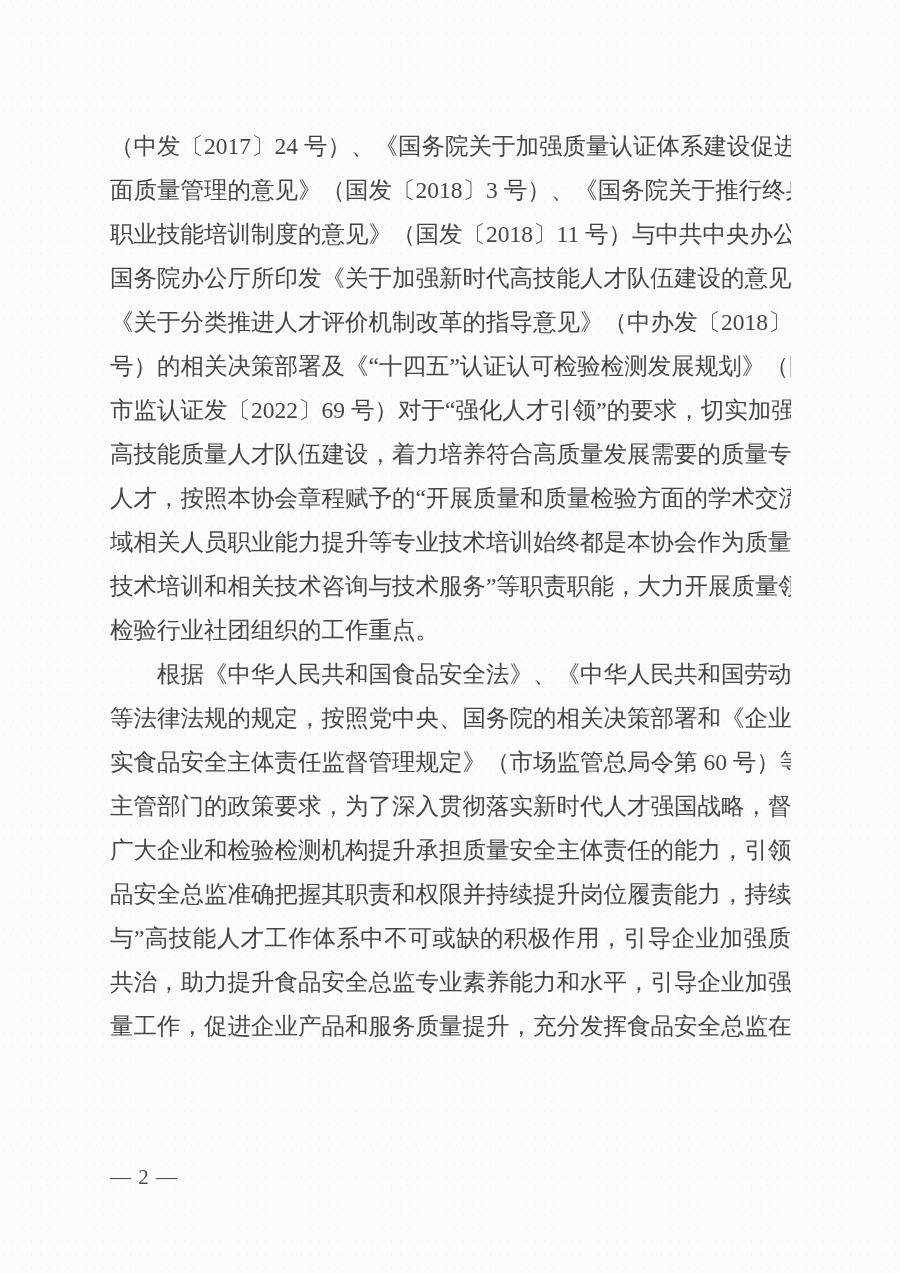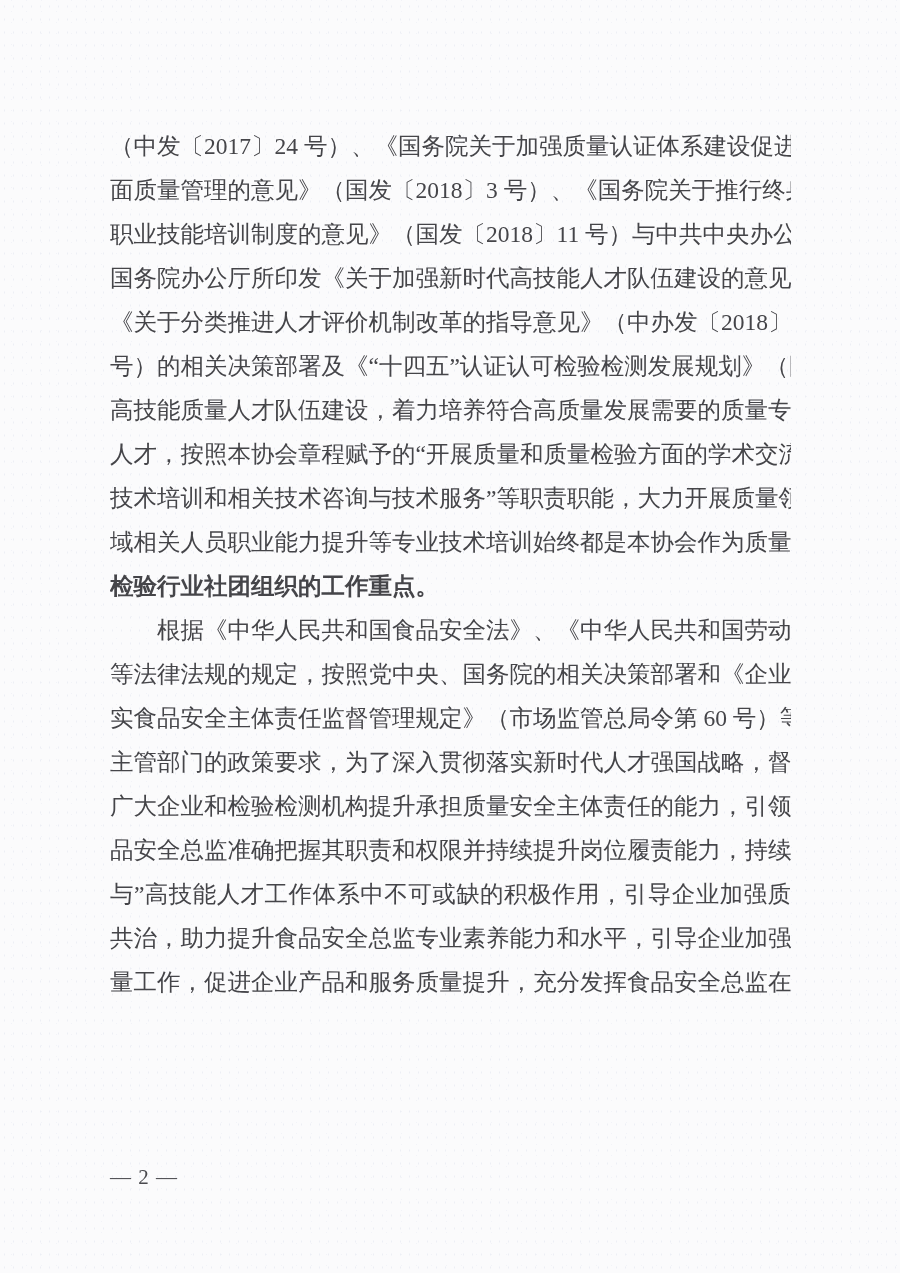--- a/index.html
+++ b/index.html
@@ -37,21 +37,20 @@
     text-align-last: justify;
     text-justify: inter-character;
     overflow: hidden;
     white-space: nowrap;
   }
   .line.indent {
     text-indent: 47px;
   }
   .line.para-last {
     text-align-last: left;
-    font-weight: bold;
   }
   .page-number {
     position: absolute;
     left: 110px;
     top: 1162px;
     height: 30px;
     line-height: 30px;
     font-size: 21px;
     color: #4a4a4e;
     letter-spacing: 1px;
@@ -63,24 +62,25 @@
 <div class="page">
   <div class="text-block">
 
     <div class="paragraph">
       <div class="line">（中发〔2017〕24 号）、《国务院关于加强质量认证体系建设促进全</div>
       <div class="line">面质量管理的意见》（国发〔2018〕3 号）、《国务院关于推行终身</div>
       <div class="line">职业技能培训制度的意见》（国发〔2018〕11 号）与中共中央办公厅、</div>
       <div class="line">国务院办公厅所印发《关于加强新时代高技能人才队伍建设的意见》、</div>
       <div class="line">《关于分类推进人才评价机制改革的指导意见》（中办发〔2018〕6</div>
       <div class="line">号）的相关决策部署及《“十四五”认证认可检验检测发展规划》（国</div>
+      <div class="line">市监认证发〔2022〕69 号）对于“强化人才引领”的要求，切实加强</div>
       <div class="line">高技能质量人才队伍建设，着力培养符合高质量发展需要的质量专业</div>
       <div class="line">人才，按照本协会章程赋予的“开展质量和质量检验方面的学术交流、</div>
+      <div class="line">域相关人员职业能力提升等专业技术培训始终都是本协会作为质量</div>
       <div class="line">技术培训和相关技术咨询与技术服务”等职责职能，大力开展质量领</div>
-      <div class="line">域相关人员职业能力提升等专业技术培训始终都是本协会作为质量</div>
       <div class="line para-last">检验行业社团组织的工作重点。</div>
     </div>
 
     <div class="paragraph">
       <div class="line indent">根据《中华人民共和国食品安全法》、《中华人民共和国劳动法》</div>
       <div class="line">等法律法规的规定，按照党中央、国务院的相关决策部署和《企业落</div>
       <div class="line">实食品安全主体责任监督管理规定》（市场监管总局令第 60 号）等</div>
       <div class="line">主管部门的政策要求，为了深入贯彻落实新时代人才强国战略，督促</div>
       <div class="line">广大企业和检验检测机构提升承担质量安全主体责任的能力，引领食</div>
       <div class="line">品安全总监准确把握其职责和权限并持续提升岗位履责能力，持续深</div>

